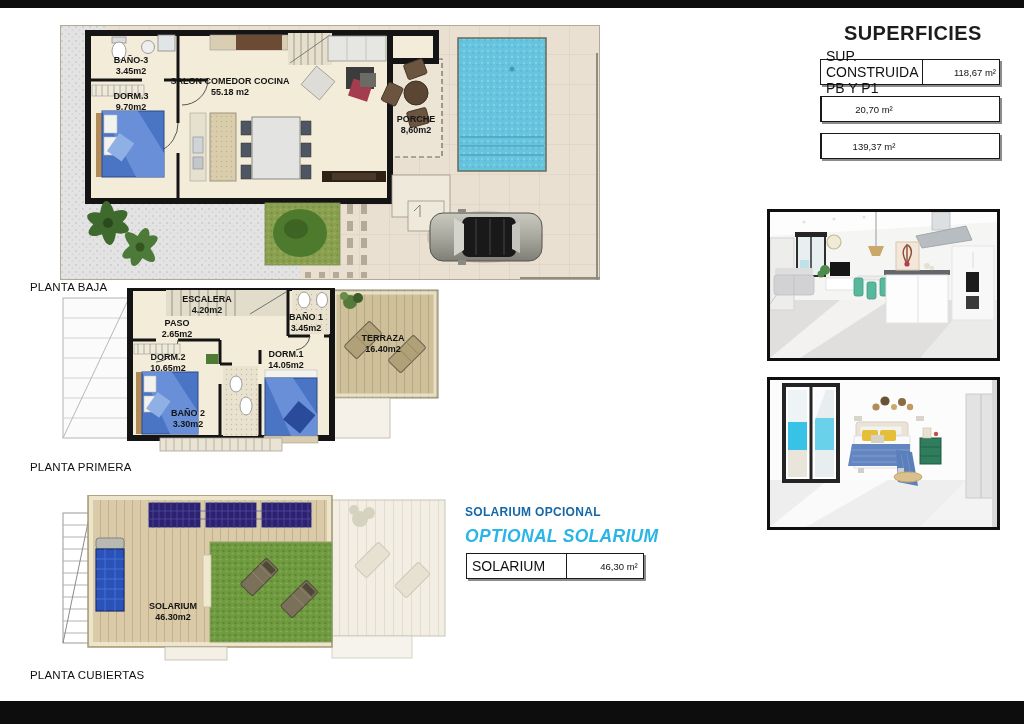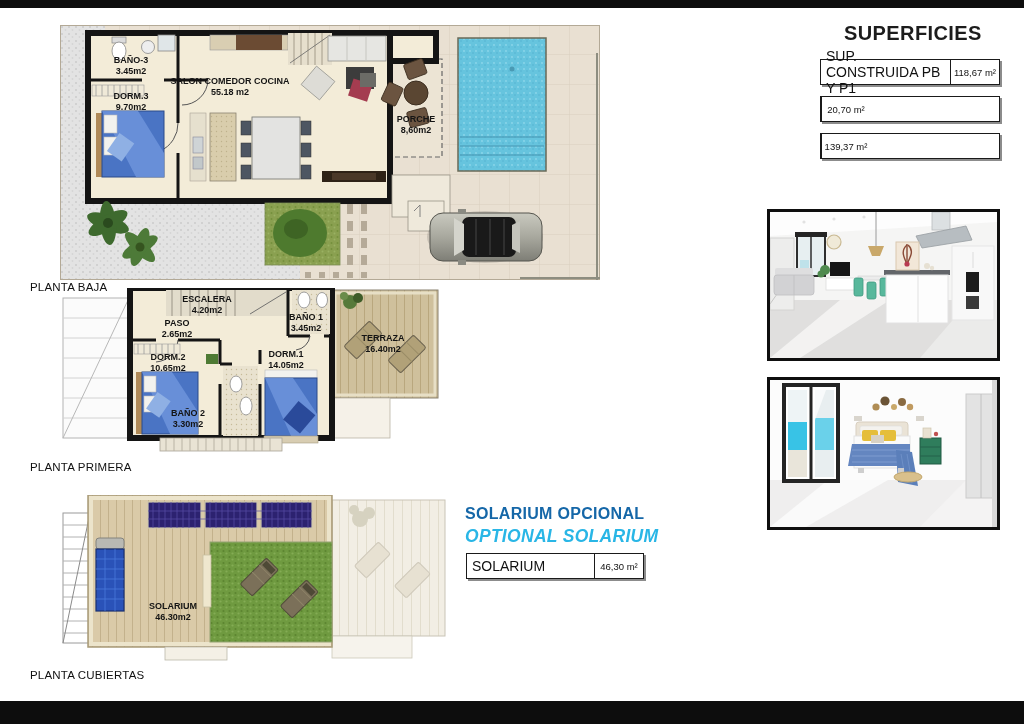--- a/index.html
+++ b/index.html
@@ -15,26 +15,26 @@
               font-size:9px;line-height:1.18;color:#141414;white-space:nowrap;font-weight:600;}
   .room-label span{display:block;}
   .plan-caption{position:absolute;font-size:11.5px;color:#111;letter-spacing:0.2px;}
 
   .superficies{position:absolute;left:820px;top:22px;width:180px;}
   .superficies h1{margin:0 0 14px 24px;font-size:20px;font-weight:600;color:#1c1c1c;letter-spacing:0.4px;}
   .srow{display:flex;height:24px;border:1px solid #1a1a1a;background:#fff;margin-bottom:11px;
         box-shadow:2px 2px 0 rgba(0,0,0,0.45);align-items:stretch;}
   .srow-label{flex:1;display:flex;align-items:center;padding-left:5px;font-size:14px;color:#111;}
   .srow-value{width:48px;border-left:1px solid #1a1a1a;display:flex;align-items:center;
-              justify-content:center;font-size:9.5px;color:#111;}
+              justify-content:center;font-size:9.5px;color:#111;padding-left:28px;}
 
   .photo{position:absolute;border:3px solid #0f0f0f;background:#fff;margin:0;}
   .photo svg{display:block;}
 
-  .sol-title-es{position:absolute;left:465px;top:505px;font-size:16px;font-weight:800;
+  .sol-title-es{position:absolute;left:465px;top:505px;font-size:12px;font-weight:800;
                 letter-spacing:0.3px;}
   .sol-title-en{position:absolute;left:465px;top:526px;font-size:17.5px;font-weight:800;
                 font-style:italic;letter-spacing:0.3px;}
   .sol-table{position:absolute;left:466px;top:553px;width:178px;}
 </style>
 </head>
 <body>
 
 <div class="canvas">
 

